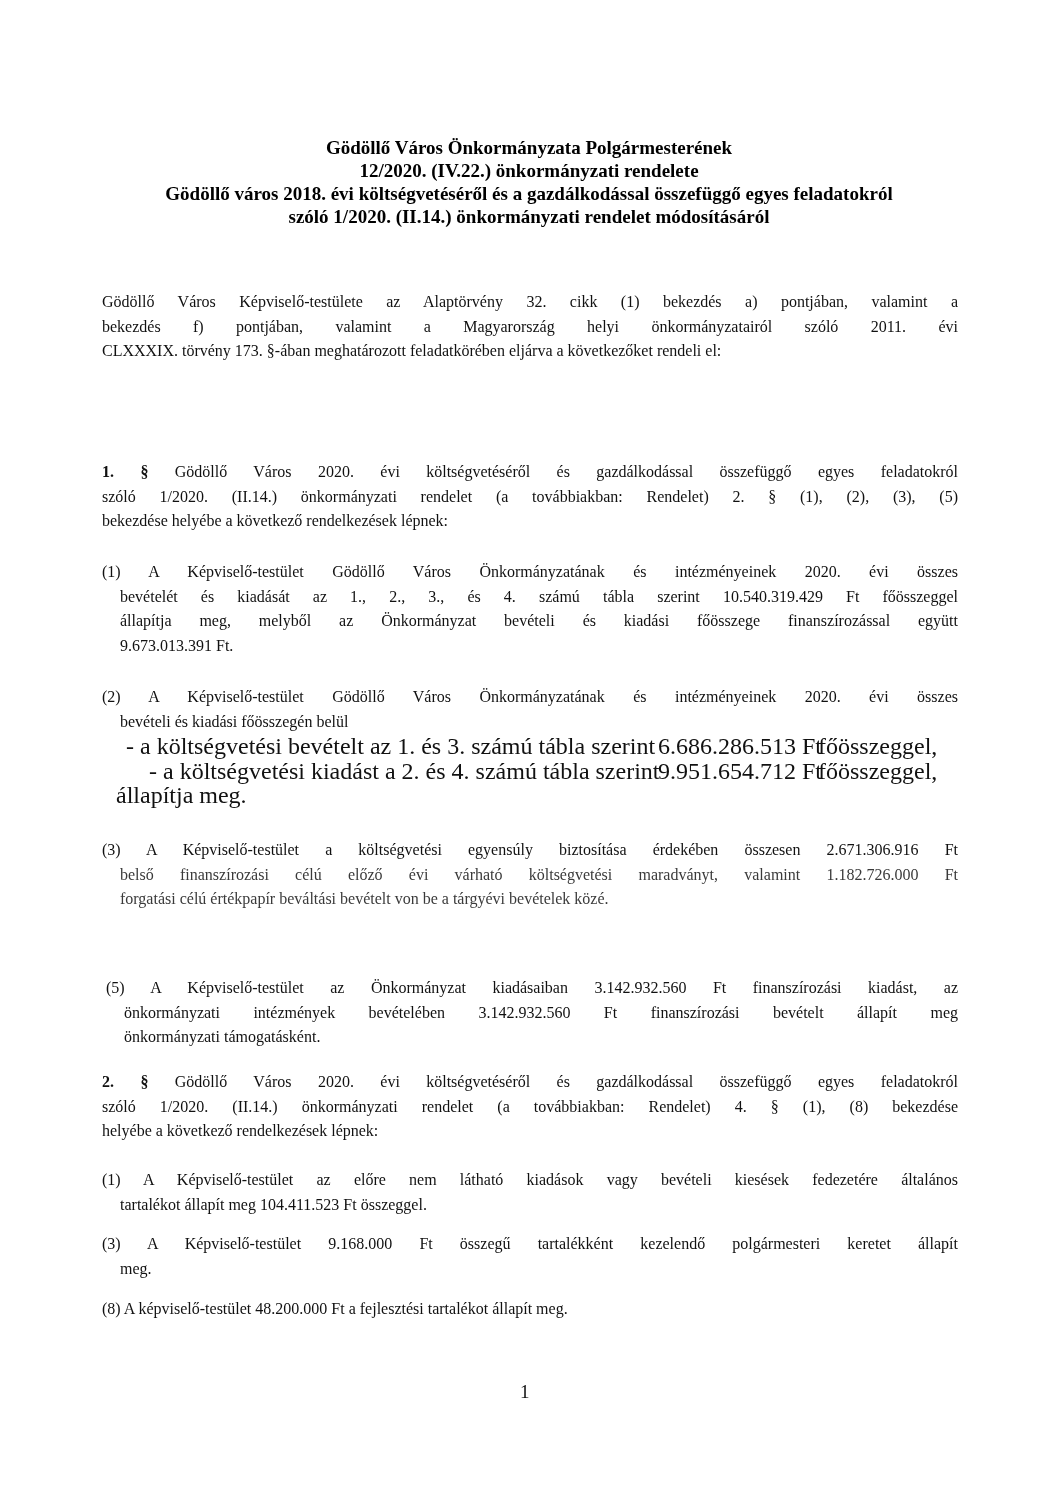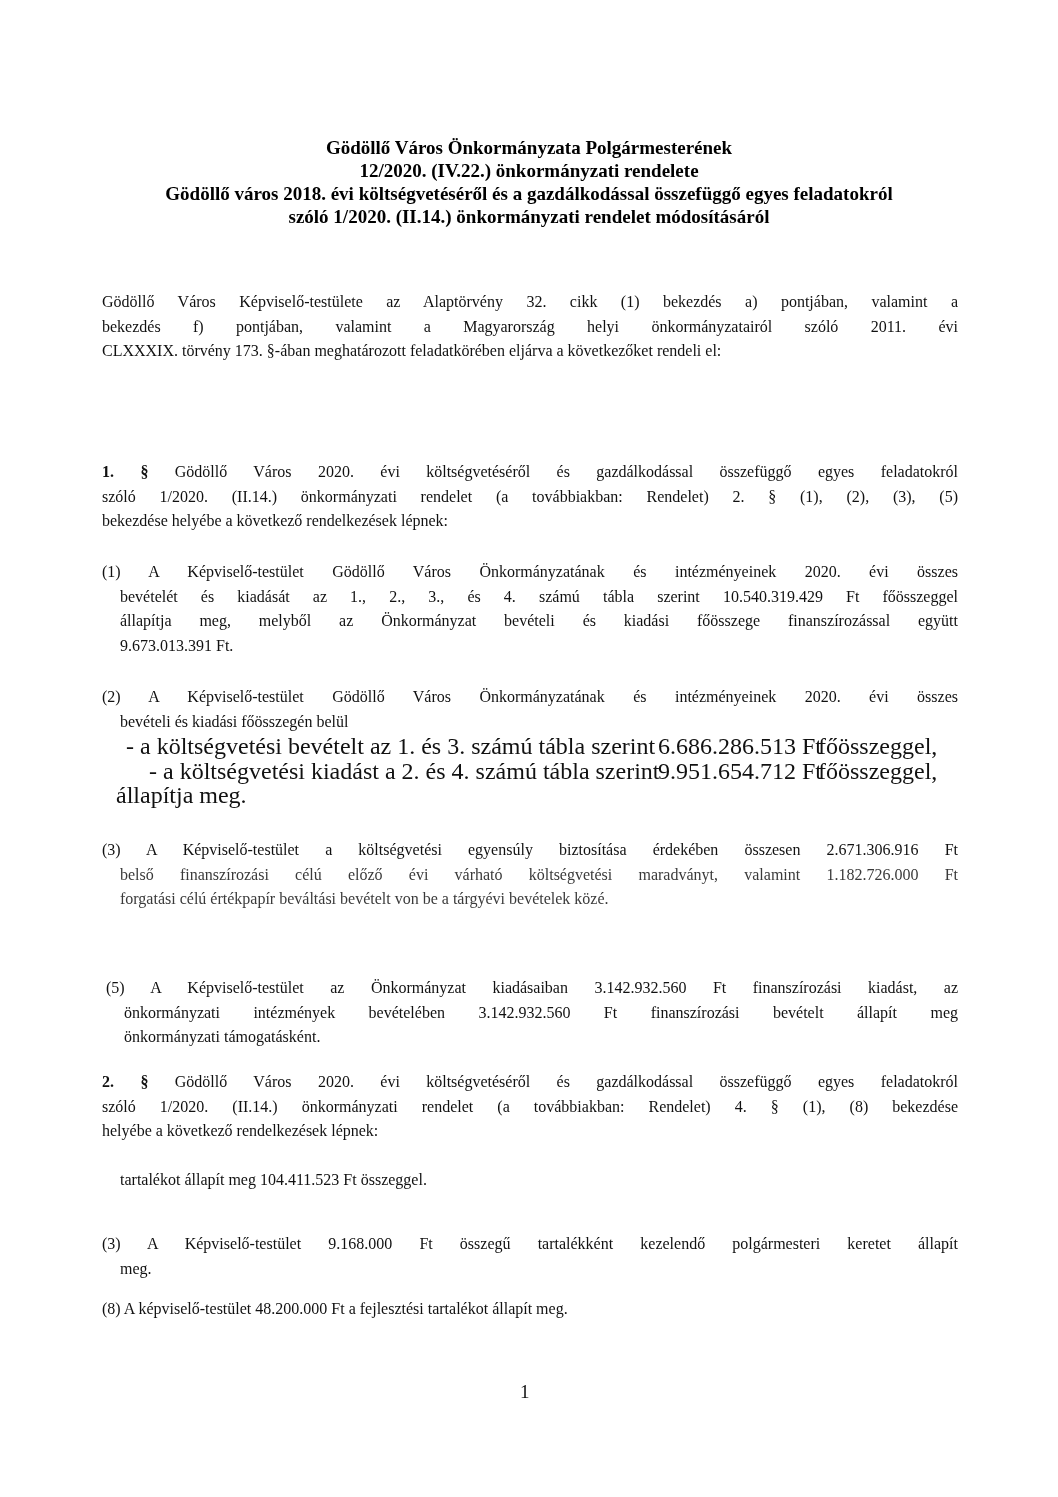--- a/index.html
+++ b/index.html
@@ -74,20 +74,21 @@
     <span class="line last indent">önkormányzati támogatásként.</span>
   </div>
 
   <div class="para" style="top:1070px;">
     <span class="line"><b class="secnum">2. §</b><span> Gödöllő Város 2020. évi költségvetéséről és gazdálkodással összefüggő egyes feladatokról</span></span>
     <span class="line">szóló 1/2020. (II.14.) önkormányzati rendelet (a továbbiakban: Rendelet) 4. § (1), (8) bekezdése</span>
     <span class="line last">helyébe a következő rendelkezések lépnek:</span>
   </div>
 
   <div class="para" style="top:1168px;">
+    <span class="line">(1) A Képviselő-testület az előre nem látható kiadások vagy bevételi kiesések fedezetére általános</span>
     <span class="line last indent">tartalékot állapít meg 104.411.523 Ft összeggel.</span>
   </div>
 
   <div class="para" style="top:1232px;">
     <span class="line">(3) A Képviselő-testület 9.168.000 Ft összegű tartalékként kezelendő polgármesteri keretet állapít</span>
     <span class="line last indent">meg.</span>
   </div>
 
   <div class="para" style="top:1297px;">
     <span class="line last">(8) A képviselő-testület 48.200.000 Ft a fejlesztési tartalékot állapít meg.</span>

